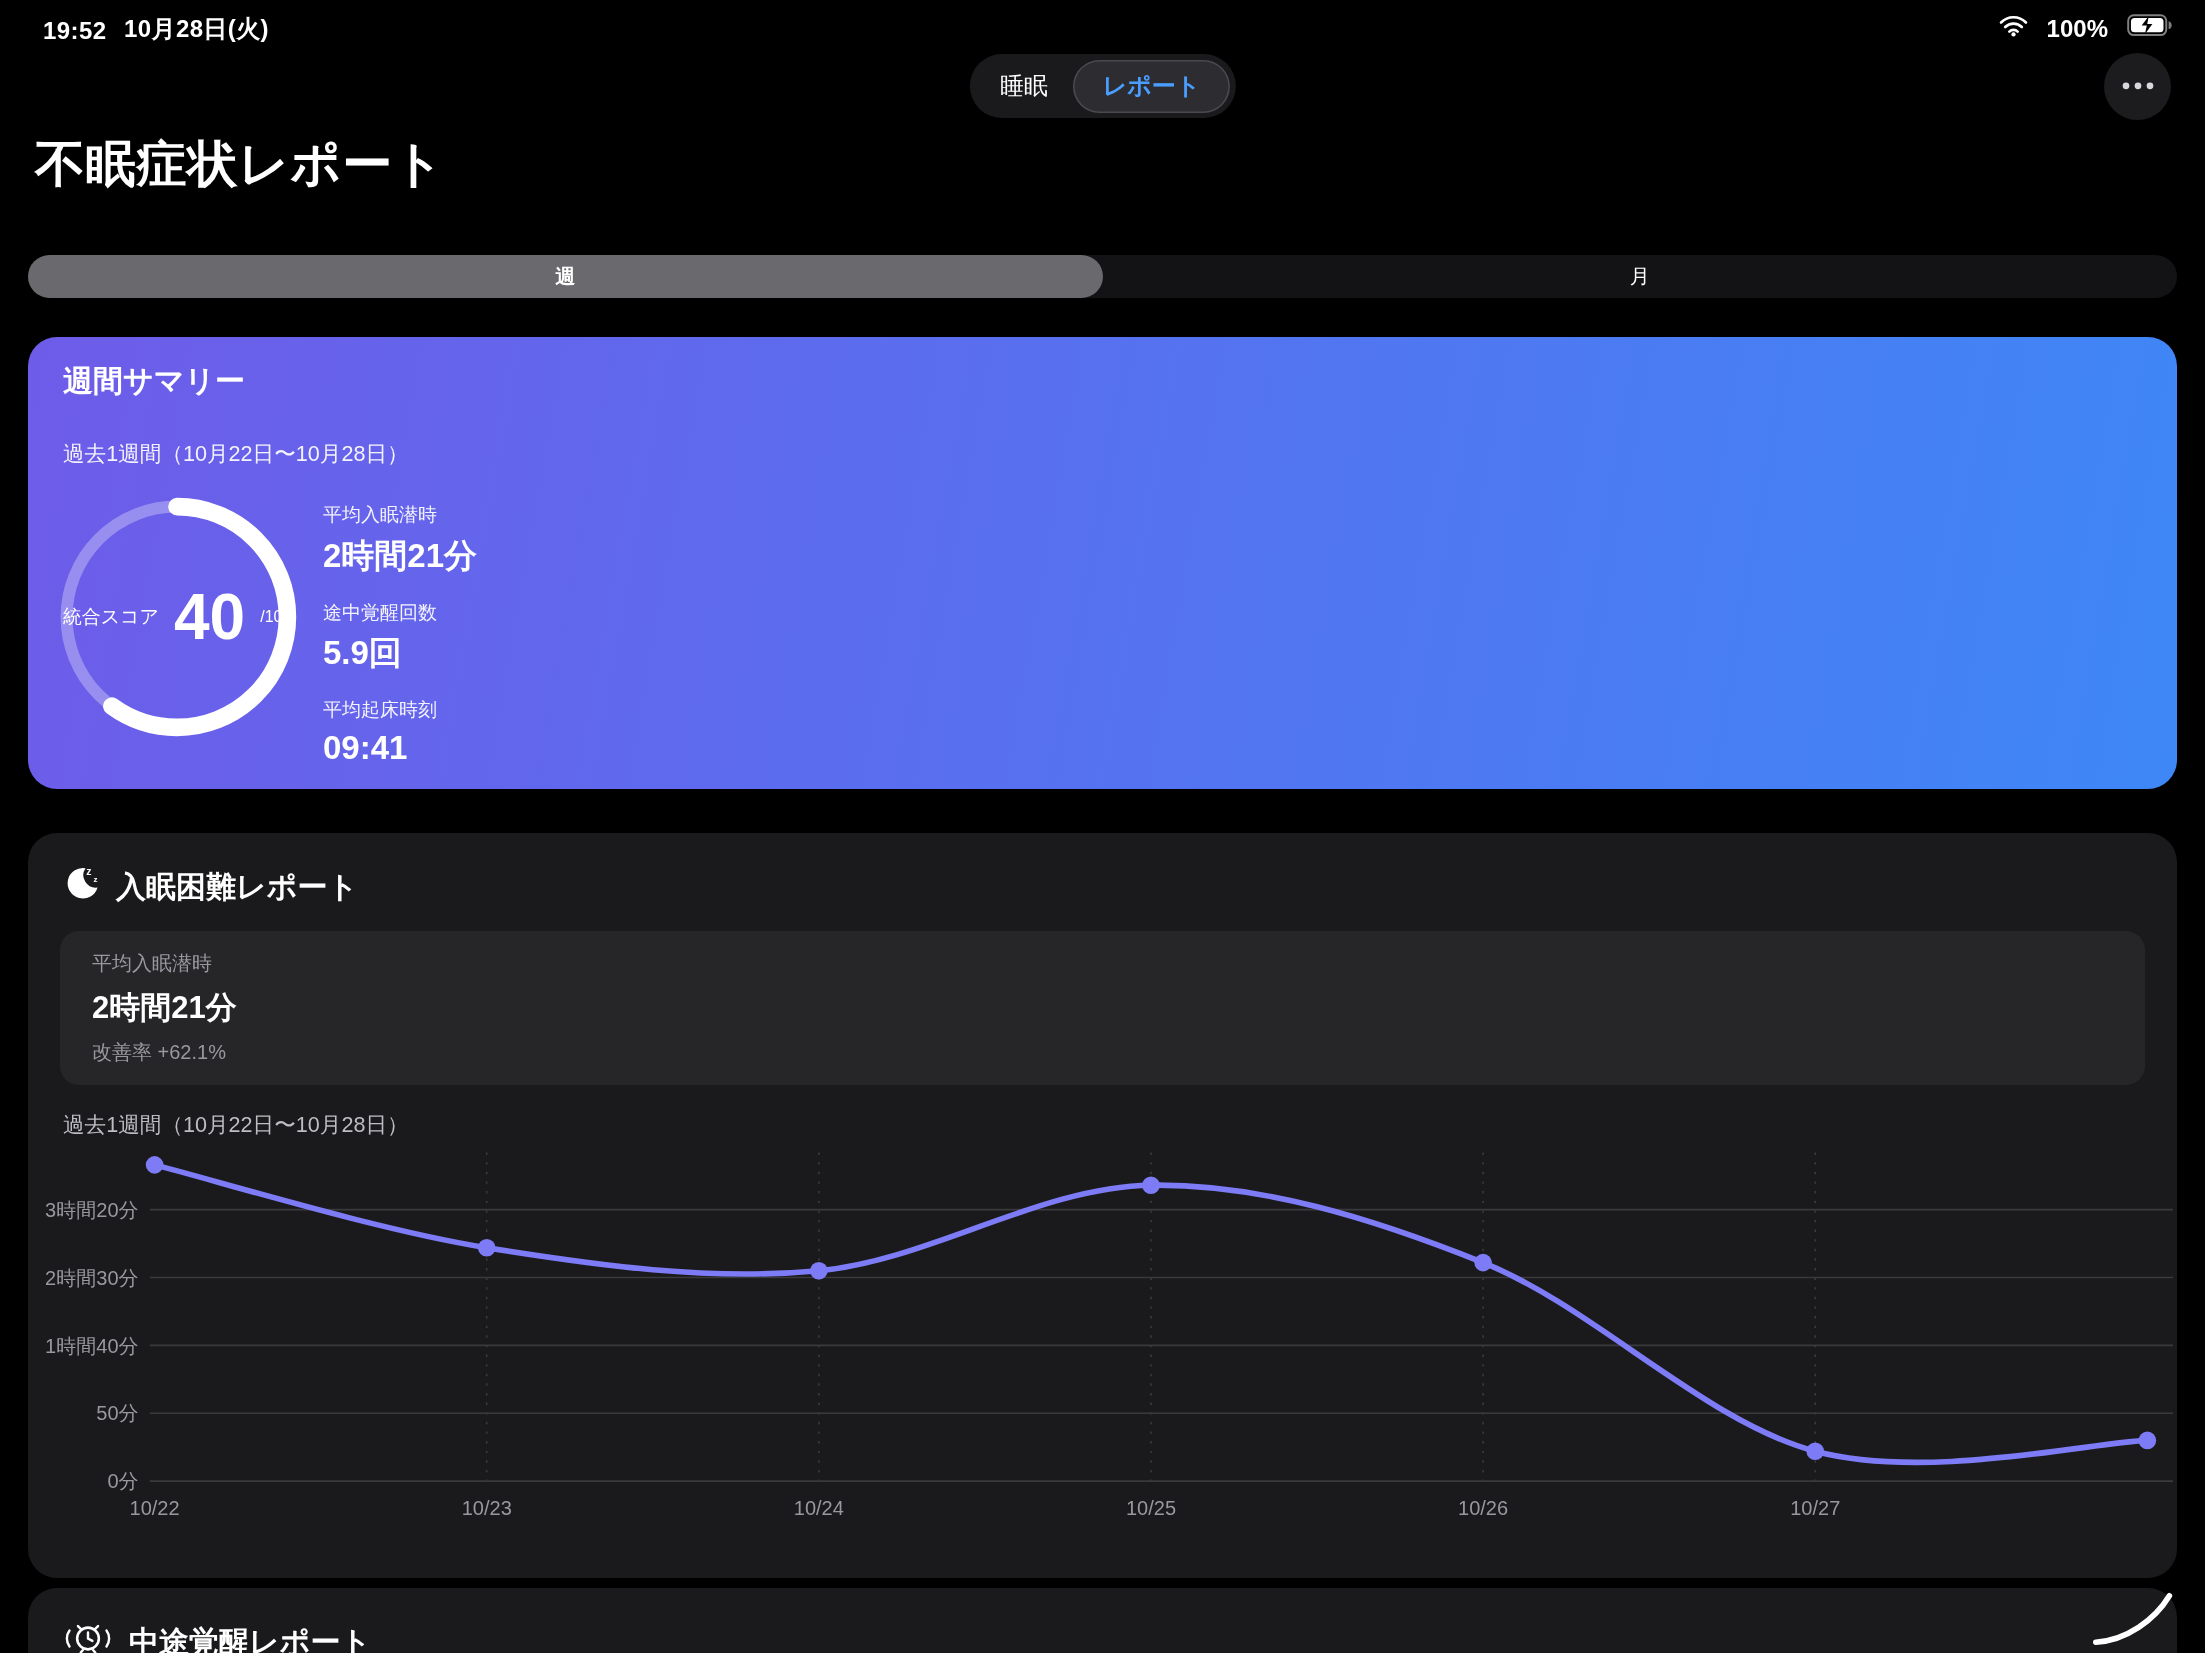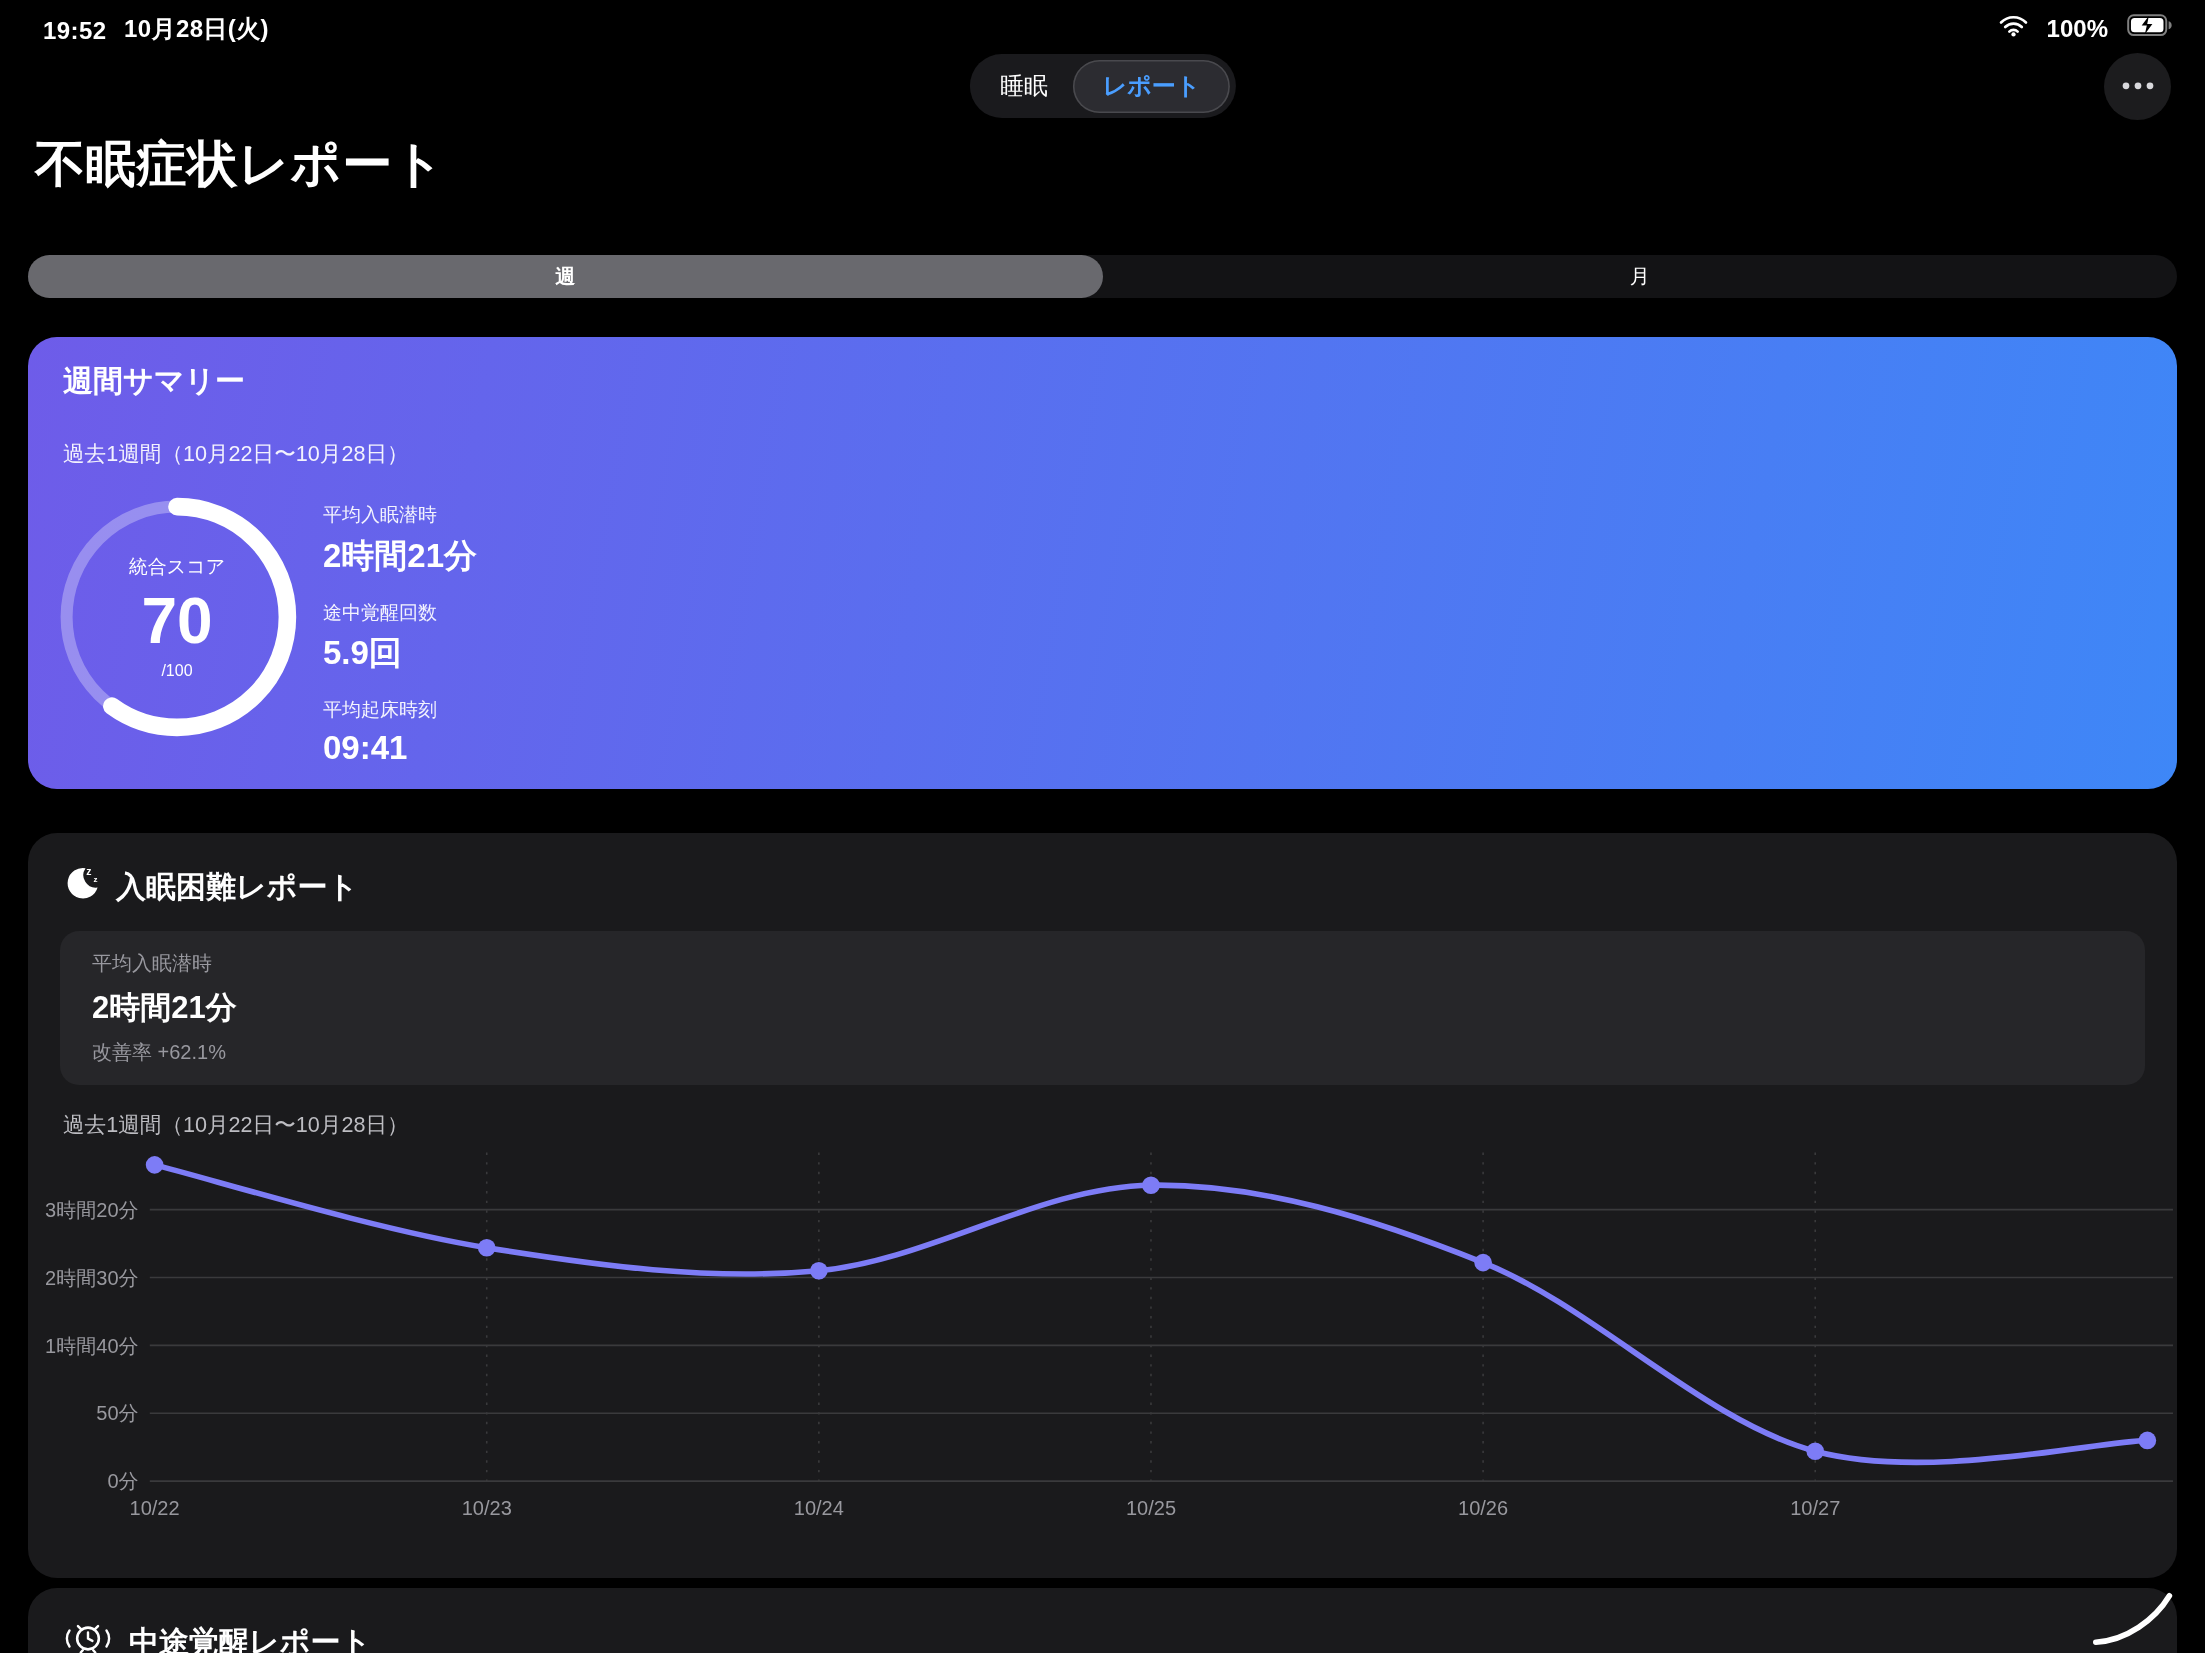--- a/index.html
+++ b/index.html
@@ -38,22 +38,22 @@
 
   .card{position:absolute;left:28px;width:2149px;border-radius:29px}
 
   
   .summary-card{top:337px;height:452px;padding:24px 35px}
   .summary-title{font-size:30px;font-weight:700}
   .summary-sub{margin-top:37px;font-size:21.6px;color:rgba(255,255,255,.92)}
   .ring-wrap{position:absolute;left:29px;top:160px;width:240px;height:240px}
   .ring-track{fill:none;stroke:rgba(255,255,255,.3);stroke-width:15px}
   .ring-progress{fill:none;stroke:#fff;stroke-width:22px;stroke-linecap:round}
-  .ring-text{position:absolute;inset:0;display:flex;flex-direction:column;align-items:center;
-    justify-content:center;gap:8px}
+  .ring-text{position:absolute;inset:0;display:flex;flex-direction:row;align-items:center;
+    justify-content:center;gap:15px}
   .ring-label{font-size:19px}
   .ring-value{font-size:64px;font-weight:700;line-height:66px}
   .ring-denom{font-size:16px}
   .summary-stats{position:absolute;left:295px;top:165px;display:flex;flex-direction:column;gap:21px}
   .stat-label{font-size:19px;color:rgba(255,255,255,.92)}
   .stat-value{font-size:33px;font-weight:700;margin-top:5.6px}
 
   
   .sleep-card{top:833px;height:745px;background:#1a1a1c}
   .card-header{position:absolute;top:32px;left:35px;display:flex;align-items:center;gap:16px;
@@ -132,21 +132,21 @@
   <div class="summary-title">週間サマリー</div>
   <div class="summary-sub">過去1週間（10月22日〜10月28日）</div>
 
   <div class="ring-wrap">
     <svg width="240" height="240" viewBox="0 0 300 300">
       <circle class="ring-track" cx="150" cy="150" r="138"></circle>
       <circle class="ring-progress" cx="150" cy="150" r="138" transform="rotate(-90 150 150)" stroke-dasharray="520.2 867.1"></circle>
     </svg>
     <div class="ring-text">
       <div class="ring-label">統合スコア</div>
-      <div class="ring-value">70</div>
+      <div class="ring-value">40</div>
       <div class="ring-denom">/100</div>
     </div>
   </div>
 
   <div class="summary-stats">
     <div>
       <div class="stat-label">平均入眠潜時</div>
       <div class="stat-value">2時間21分</div>
     </div>
     <div>

